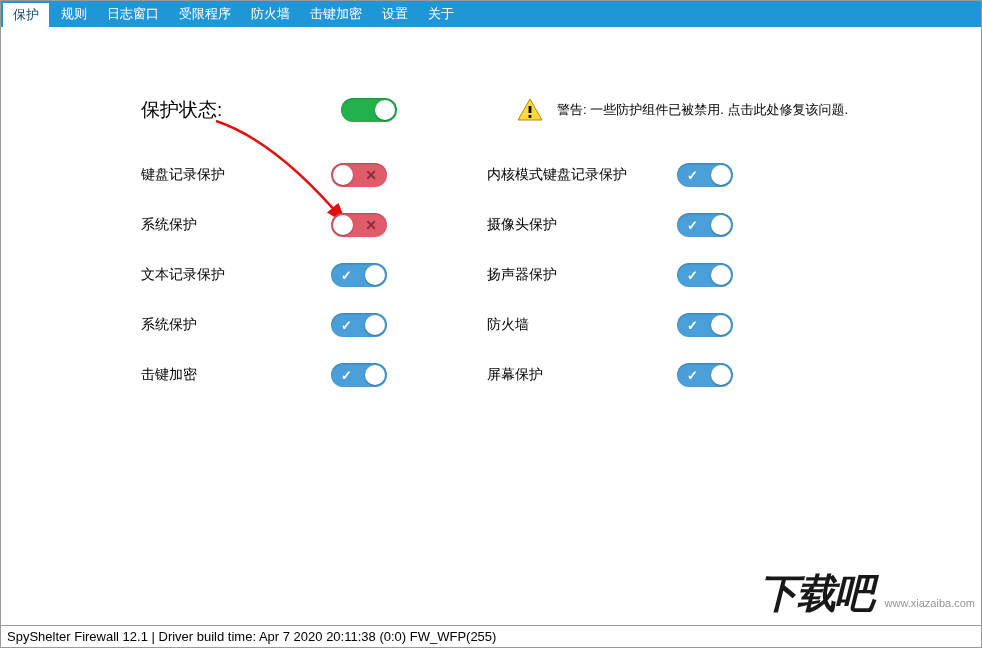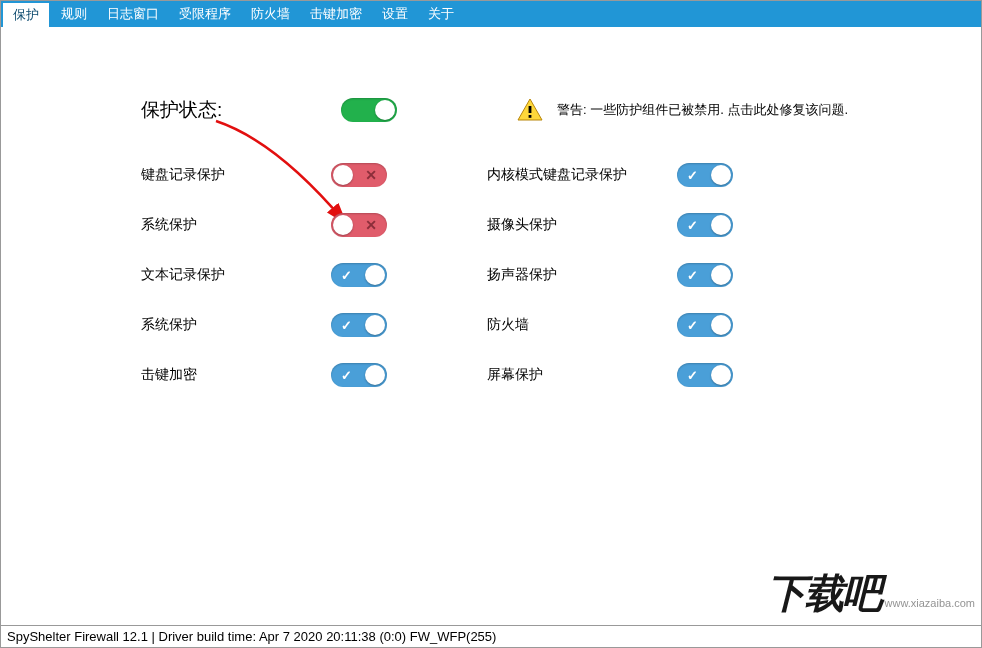--- a/index.html
+++ b/index.html
@@ -153,21 +153,21 @@
       font-size: 40px;
       font-weight: 900;
       font-style: italic;
       letter-spacing: -2px;
       color: #000;
       text-shadow: 2px 2px 0 #fff, -1px -1px 0 #fff;
     }
     .watermark-url {
       font-size: 11px;
       color: #888;
-      margin-left: 4px;
+      margin-left: 12px;
     }
   </style>
 </head>
 <body>
 
 <div class="menubar">
   <div class="menu-item active">保护</div>
   <div class="menu-item">规则</div>
   <div class="menu-item">日志窗口</div>
   <div class="menu-item">受限程序</div>

